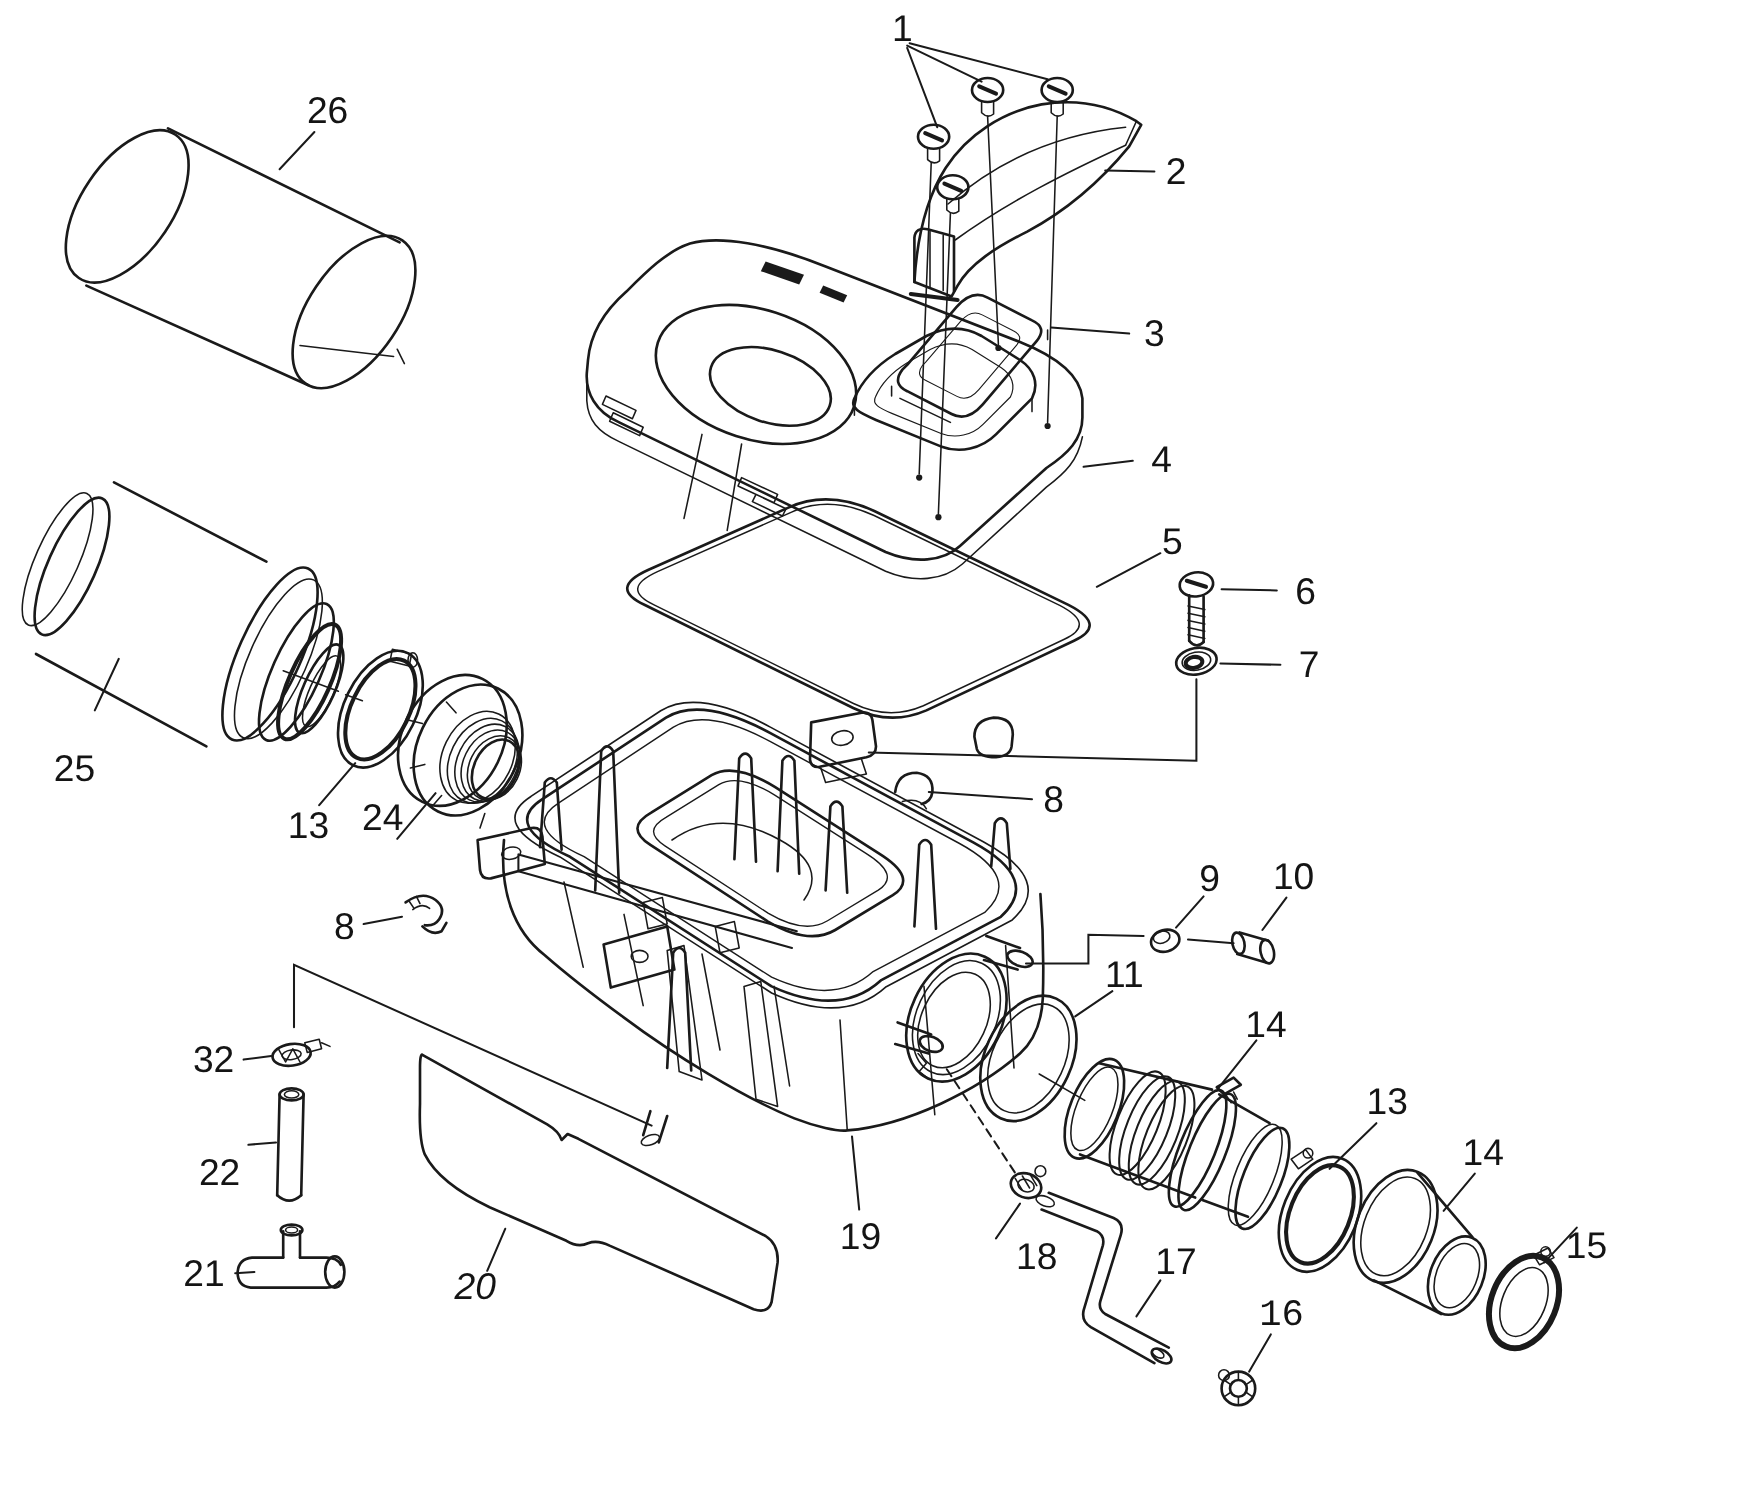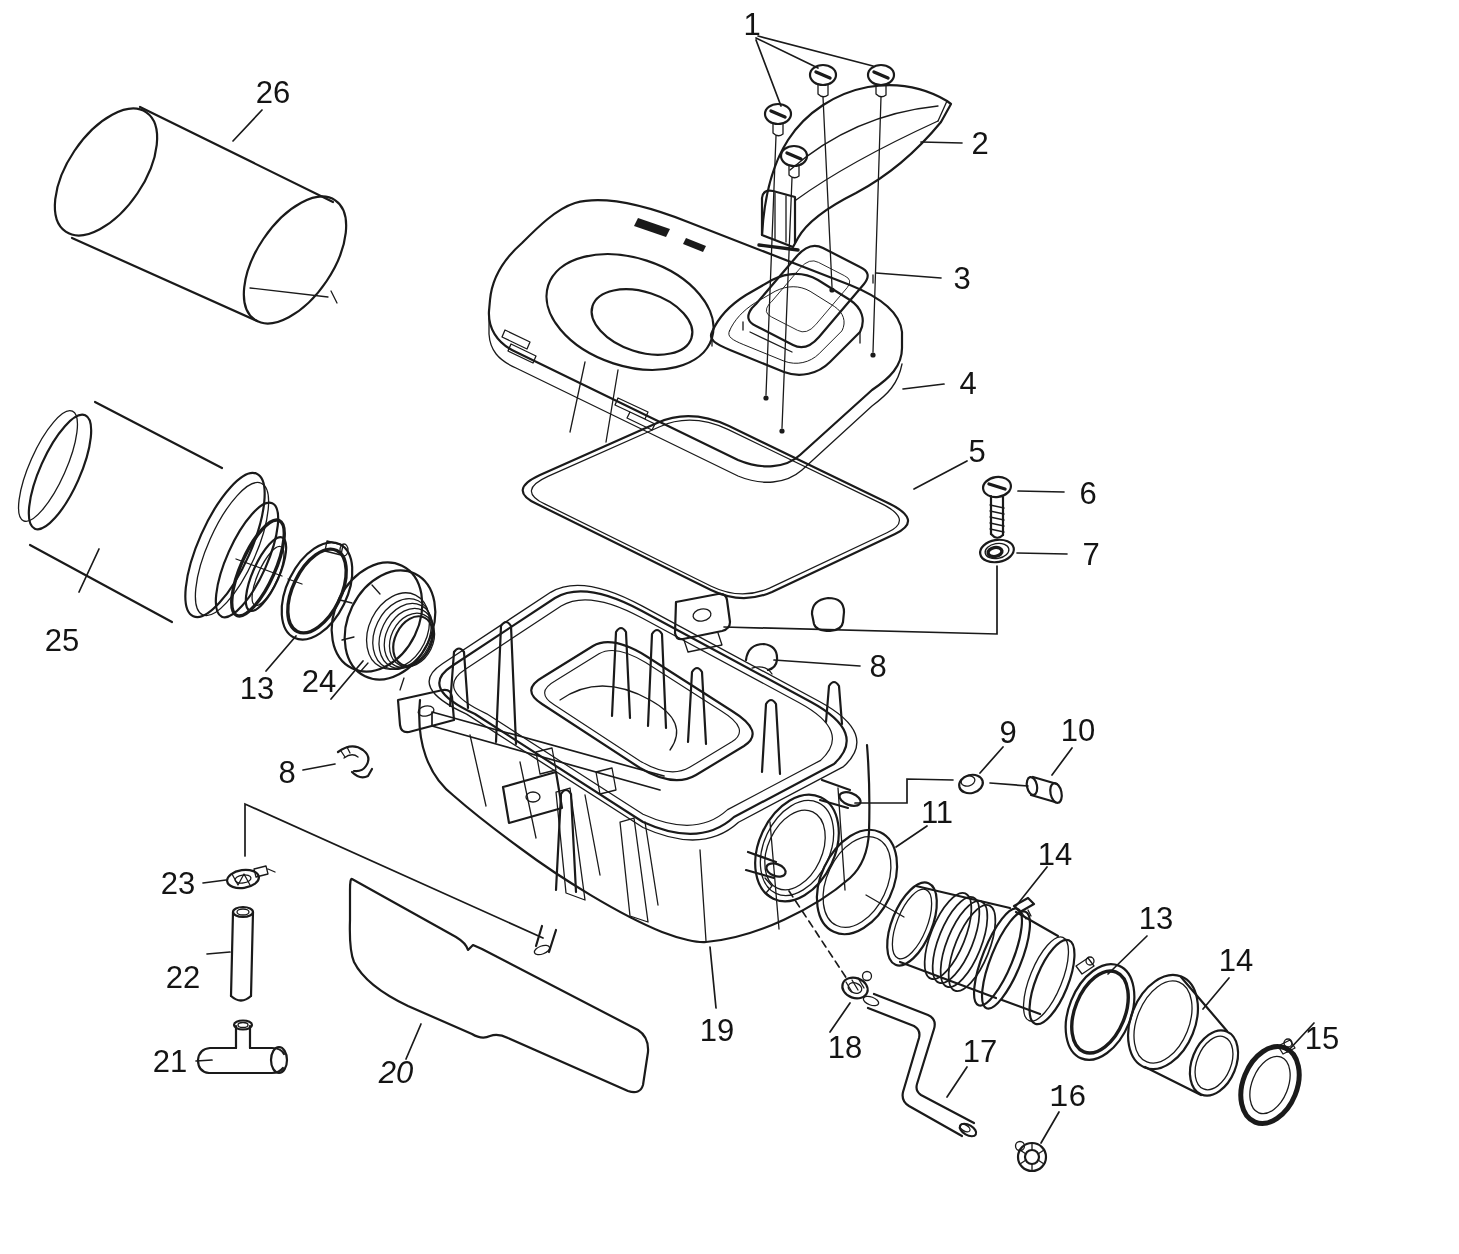--- a/index.html
+++ b/index.html
@@ -376,23 +376,23 @@
       <div class="co" style="left: 1008px; top: 732px;">9</div>
       <div class="co" style="left: 1078px; top: 730px;">10</div>
       <div class="co" style="left: 937px; top: 812px;">11</div>
       <div class="co" style="left: 1055px; top: 854px;">14</div>
       <div class="co" style="left: 257px; top: 688px;">13</div>
       <div class="co" style="left: 1156px; top: 918px;">13</div>
       <div class="co" style="left: 1236px; top: 960px; text-align: center;">14</div>
       <div class="co" style="left: 1322px; top: 1006px; margin-top: 32px;">15</div>
       <div class="co" style="left: 1068px; top: 1097px; font-family: Liberation Mono, monospace;">16</div>
       <div class="co" style="left: 980px; top: 1051px;">17</div>
-      <div class="co" style="left: 845px; top: 1047px; text-align: center;">18</div>
+      <div class="co" style="left: 864px; top: 1047px; text-align: center;">18</div>
       <div class="co" style="left: 717px; top: 1030px;">19</div>
       <div class="co" style="left: 396px; top: 1072px; font-style: italic;">20</div>
       <div class="co" style="left: 170px; top: 1061px;">21</div>
       <div class="co" style="left: 183px; top: 954px; margin-top: 23px;">22</div>
-      <div class="co" style="left: 178px; top: 883px;">23</div>
+      <div class="co" style="left: 178px; top: 883px;">32</div>
       <div class="co" style="left: 319px; top: 681px; text-align: right;">24</div>
       <div class="co" style="left: 62px; top: 640px;">25</div>
       <div class="co" style="left: 273px; top: 92px; text-align: center;">26</div>
     </div>
 </div>
 
 </body></html>

